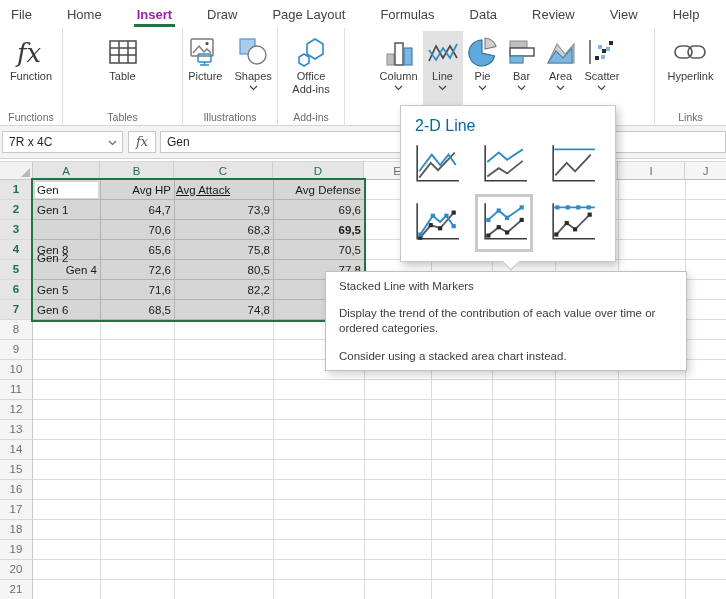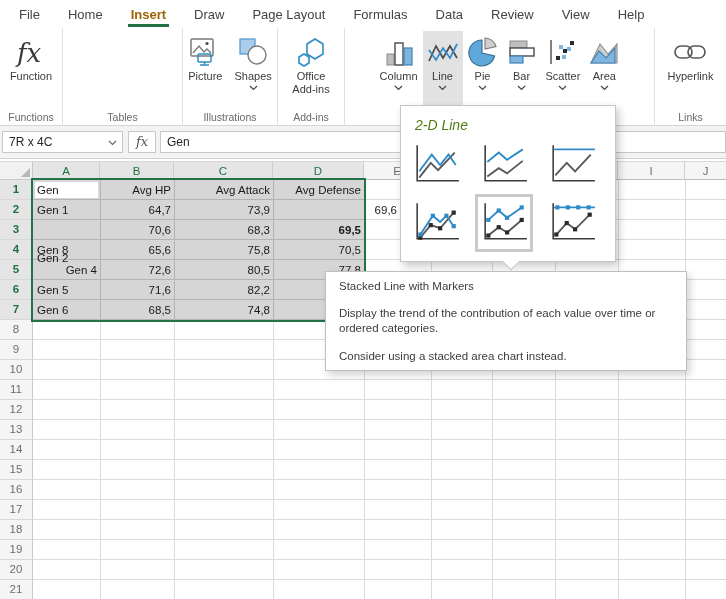--- a/index.html
+++ b/index.html
@@ -3,23 +3,23 @@
 <meta charset="utf-8">
 <style>
   * { margin:0; padding:0; box-sizing:border-box; }
   html,body { background:#fff; }
   #page {
     position:relative; width:726px; height:599px; overflow:hidden;
     font-family:"Liberation Sans", sans-serif; color:#3b3b3b; background:#fff;
   }
   
   #menubar { position:absolute; left:0; top:0; width:726px; height:28px; background:#fff;
-    display:flex; align-items:center; gap:22px; padding-left:16px; font-size:13px; color:#444; }
+    display:flex; align-items:center; gap:29px; padding-left:8px; font-size:13px; color:#444; }
   .tab { position:relative; height:28px; display:flex; align-items:center; padding:0 3px; cursor:default; }
-  .tab.active { color:#a16207; font-weight:bold; }
+  .tab.active { color:#a21caf; font-weight:bold; }
   .tab.active .tab-underline { position:absolute; left:0; right:0; bottom:1px; height:3px; background:#217346; }
   
   #ribbon { position:absolute; left:0; top:28px; width:726px; height:98px; background:#fff; border-bottom:1px solid #D5D5D5; }
   .rgroup { position:absolute; top:0; height:98px; border-right:1px solid #E0E0E0; }
   .rgroup .glabel { position:absolute; bottom:3px; left:0; right:0; text-align:center; font-size:10.5px; color:#6a6a6a; }
   .btnrow { position:absolute; top:3px; left:0; right:0; height:78px; display:flex; justify-content:center; align-items:flex-start; gap:4px; }
   .rbtn { display:flex; flex-direction:column; align-items:center; padding:3px 4px 0 4px; min-width:34px; height:82px; }
   .rbtn .icon { height:36px; display:flex; align-items:center; justify-content:center; }
   .rbtn .blabel { font-size:11px; color:#3b3b3b; line-height:13px; text-align:center; white-space:nowrap; }
   .rbtn .chev { margin-top:2px; }
@@ -51,21 +51,21 @@
   .vline { position:absolute; top:180px; height:419px; width:1px; background:#DCDCDC; }
   #selection { position:absolute; left:33px; top:180px; width:331px; height:140px; background:#D6D6D6;
     background-image:repeating-linear-gradient(to bottom, transparent 0, transparent 19px, #B3B3B3 19px, #B3B3B3 20px); }
   .selline { position:absolute; top:180px; height:140px; width:1px; background:#B3B3B3; }
   #activecell { position:absolute; left:35px; top:182px; width:63px; height:16px; background:#fff; }
   #selborder { position:absolute; left:31px; top:178px; width:335px; height:144px; border:2px solid #217346; pointer-events:none; }
   .cell { position:absolute; height:20px; font-size:11.5px; color:#1a1a1a; line-height:20px; overflow:hidden; white-space:nowrap; }
   
   #chartmenu { position:absolute; left:400px; top:105px; width:216px; height:157px; background:#fff;
     border:1px solid #C6C6C6; box-shadow:3px 4px 8px rgba(0,0,0,0.22); z-index:30; }
-  #chartmenu .cm-title { position:absolute; left:14px; top:11px; font-size:14px; color:#4d7c0f;font-style:italic; }
+  #chartmenu .cm-title { position:absolute; left:14px; top:11px; font-size:16px; color:#0369a1; }
   .thumb { position:absolute; width:48px; height:44px; }
   #hoverbox { position:absolute; left:74px; top:88px; width:58px; height:58px; border:3px solid #C9C9C9; background:#fff; }
   #notch { position:absolute; left:505px; top:256px; width:12px; height:12px; background:#fff;
     border-right:1px solid #C6C6C6; border-bottom:1px solid #C6C6C6; transform:rotate(45deg); z-index:31; }
   
   #tooltip { position:absolute; left:325px; top:271px; width:362px; height:100px; background:#fff;
     border:1px solid #BFBFBF; box-shadow:3px 4px 8px rgba(0,0,0,0.18); z-index:40; padding:8px 13px; font-size:11.5px; color:#3c3c3c; }
   #tooltip .tt-title { margin-bottom:14px; }
   #tooltip .tt-body { line-height:15px; }
   #tooltip .tt-body2 { margin-top:13px; }
@@ -120,20 +120,32 @@
               </svg>
           </span>
           <span class="blabel">Function</span>
         </div>
       </div>
       <div class="glabel">Functions</div>
     </div>
 
     <div class="rgroup" style="left:63px;width:120px">
       <div class="btnrow">
+        <div class="rbtn">
+          <span class="icon">
+            <svg width="30" height="28" viewBox="0 0 30 28" fill="none" stroke="#4a4a4a" stroke-width="1.5">
+              <rect x="2" y="3" width="26" height="22"></rect>
+                <line x1="2" y1="10" x2="28" y2="10"></line>
+                <line x1="2" y1="17" x2="28" y2="17"></line>
+                <line x1="11" y1="3" x2="11" y2="25"></line>
+                <line x1="20" y1="3" x2="20" y2="25"></line>
+            </svg>
+          </span>
+          <span class="blabel">Table</span>
+        </div>
       </div>
       <div class="glabel">Tables</div>
     </div>
 
     <div class="rgroup" style="left:183px;width:95px">
       <div class="btnrow">
         <div class="rbtn">
           <span class="icon">
             <svg width="32" height="30" viewBox="0 0 32 30" fill="none">
               <rect x="2" y="2" width="22" height="17" rx="1" stroke="#7a7a7a" stroke-width="1.5"></rect>
@@ -227,53 +239,53 @@
         </div>
         <div class="rbtn">
           <span class="icon">
             <svg width="30" height="28" viewBox="0 0 30 28">
               <rect x="3" y="3" width="17" height="7" fill="#BFBFBF" stroke="#8c8c8c" stroke-width="1"></rect>
               <rect x="3" y="10" width="24" height="8" fill="#fff" stroke="#4a4a4a" stroke-width="1.4"></rect>
               <rect x="3" y="18" width="13" height="7" fill="#7EB6E0" stroke="#4284B4" stroke-width="1.2"></rect>
             </svg>
           </span>
           <span class="blabel">Bar</span>
+          <span class="chev">
+              <svg width="9" height="6" viewBox="0 0 9 6" fill="none" stroke="#444" stroke-width="1.2">
+                <polyline points="1,1 4.5,4.5 8,1"></polyline>
+              </svg>
+            </span>
+        </div>
+        <div class="rbtn">
+          <span class="icon">
+            <svg width="30" height="28" viewBox="0 0 30 28">
+              <polygon points="2,25 11,6 19,16 28,6 28,25" fill="#CFCFCF" stroke="#8c8c8c" stroke-width="1.1"></polygon>
+              <polygon points="2,25 10,13 17,20 26,10 26,25" fill="#7EB6E0" stroke="#4284B4" stroke-width="1.2"></polygon>
+            </svg>
+          </span>
+          <span class="blabel">Area</span>
           <span class="chev">
               <svg width="9" height="6" viewBox="0 0 9 6" fill="none" stroke="#444" stroke-width="1.2">
                 <polyline points="1,1 4.5,4.5 8,1"></polyline>
               </svg>
             </span>
         </div>
         <div class="rbtn">
           <span class="icon">
             <svg width="30" height="28" viewBox="0 0 30 28">
               <line x1="3" y1="2" x2="3" y2="26" stroke="#4a4a4a" stroke-width="1.4"></line>
               <rect x="22" y="3" width="4" height="4" fill="#2b2b2b"></rect>
               <rect x="8" y="18" width="4" height="4" fill="#2b2b2b"></rect>
               <rect x="15" y="11" width="4" height="4" fill="#2b2b2b"></rect>
               <rect x="11" y="7" width="4" height="4" fill="#7EB6E0"></rect>
               <rect x="19" y="9" width="4" height="4" fill="#7EB6E0"></rect>
               <rect x="14" y="17" width="4" height="4" fill="#7EB6E0"></rect>
             </svg>
           </span>
           <span class="blabel">Scatter</span>
-          <span class="chev">
-              <svg width="9" height="6" viewBox="0 0 9 6" fill="none" stroke="#444" stroke-width="1.2">
-                <polyline points="1,1 4.5,4.5 8,1"></polyline>
-              </svg>
-            </span>
-        </div>
-        <div class="rbtn">
-          <span class="icon">
-            <svg width="30" height="28" viewBox="0 0 30 28">
-              <polygon points="2,25 11,6 19,16 28,6 28,25" fill="#CFCFCF" stroke="#8c8c8c" stroke-width="1.1"></polygon>
-              <polygon points="2,25 10,13 17,20 26,10 26,25" fill="#7EB6E0" stroke="#4284B4" stroke-width="1.2"></polygon>
-            </svg>
-          </span>
-          <span class="blabel">Area</span>
           <span class="chev">
               <svg width="9" height="6" viewBox="0 0 9 6" fill="none" stroke="#444" stroke-width="1.2">
                 <polyline points="1,1 4.5,4.5 8,1"></polyline>
               </svg>
             </span>
         </div>
       </div>
     </div>
 
     <div class="rgroup" style="left:655px;width:71px;border-right:none">
@@ -356,26 +368,26 @@
     </div>
 
   <div id="selection"></div>
   <div class="selline" style="left:100px"></div>
   <div class="selline" style="left:174px"></div>
   <div class="selline" style="left:273px"></div>
   <div id="activecell"></div>
   <div id="cells">
       <div class="cell" style="left: 37px; top: 180px; width: 60px; text-align: left;">Gen</div>
       <div class="cell" style="left: 102px; top: 180px; width: 69px; text-align: right;">Avg HP</div>
-      <div class="cell" style="left: 176px; top: 180px; width: 94px; text-align: right;">Avg Attack</div>
+      <div class="cell" style="left: 176px; top: 180px; width: 94px;  text-decoration: underline;">Avg Attack</div>
       <div class="cell" style="left: 275px; top: 180px; width: 86px; text-align: right;">Avg Defense</div>
       <div class="cell" style="left: 37px; top: 200px; width: 60px; text-align: left;">Gen 1</div>
       <div class="cell" style="left: 102px; top: 200px; width: 69px; text-align: right;">64,7</div>
       <div class="cell" style="left: 176px; top: 200px; width: 94px; text-align: right;">73,9</div>
-      <div class="cell" style="left: 275px; top: 200px; width: 86px; text-align: right; margin-left: 36px;">69,6</div>
+      <div class="cell" style="left: 275px; top: 200px; width: 86px; text-align: right;">69,6</div>
       <div class="cell" style="left: 37px; top: 220px; width: 60px; text-align: left; margin-top: 28px;">Gen 2</div>
       <div class="cell" style="left: 102px; top: 220px; width: 69px; text-align: right;">70,6</div>
       <div class="cell" style="left: 176px; top: 220px; width: 94px; text-align: right;">68,3</div>
       <div class="cell" style="left: 275px; top: 220px; width: 86px; text-align: right; font-weight: bold;">69,5</div>
       <div class="cell" style="left: 37px; top: 240px; width: 60px; text-align: left;">Gen 8</div>
       <div class="cell" style="left: 102px; top: 240px; width: 69px; text-align: right;">65,6</div>
       <div class="cell" style="left: 176px; top: 240px; width: 94px; text-align: right;">75,8</div>
       <div class="cell" style="left: 275px; top: 240px; width: 86px; text-align: right;">70,5</div>
       <div class="cell" style="left: 37px; top: 260px; width: 60px; text-align: right;">Gen 4</div>
       <div class="cell" style="left: 102px; top: 260px; width: 69px; text-align: right;">72,6</div>

